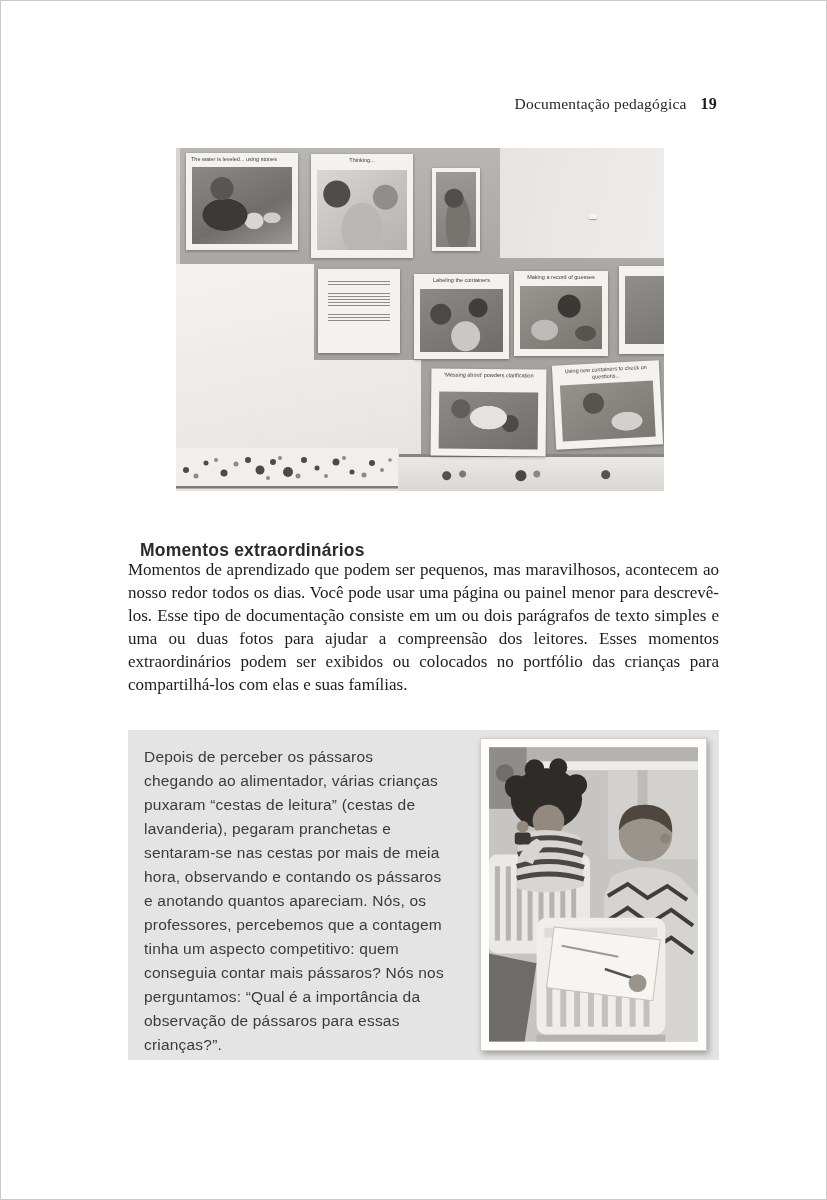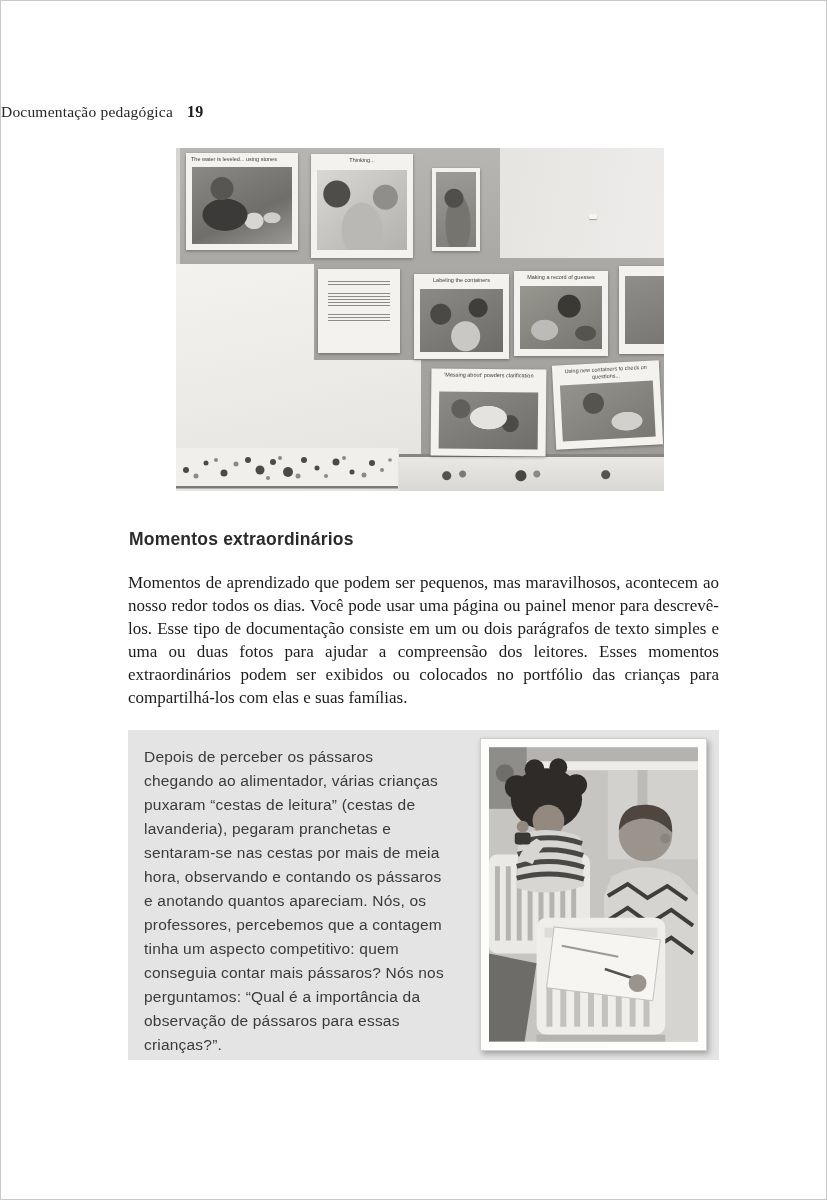--- a/index.html
+++ b/index.html
@@ -8,21 +8,22 @@
     width:827px;height:1200px;
     background:#ffffff;
     border:1px solid #c9c9c9;
     box-sizing:border-box;
     overflow:hidden;
     font-family:"Liberation Serif", serif;
   }
 
   
   .header{
-    position:absolute;top:102px;left:0;right:109px;
+    position:absolute;top:94px;left:0;right:109px;
+    text-align:right;
     font-size:15.5px;color:#272727;
     letter-spacing:.2px;
   }
   .header .pagenum{font-weight:bold;margin-left:14px;font-size:16px;color:#1c1c1c;}
 
   
   .board{
     position:absolute;left:175px;top:147px;width:488px;height:343px;
     margin:0;overflow:hidden;
     background:linear-gradient(100deg,#d6d5d2 0%,#e2e1de 45%,#efeeec 100%);
@@ -113,26 +114,26 @@
       linear-gradient(150deg,#8c8b88,#6f6e6b);}
   .s9{left:378px;top:215px;width:107px;height:84px;transform:rotate(-3deg);}
   .s9 .ph{left:7px;top:20px;width:93px;height:56px;
     background:
       radial-gradient(circle at 35% 35%, #55544f 0 10px, rgba(0,0,0,0) 11px),
       radial-gradient(ellipse at 70% 70%, #d2d1ce 0 15px, rgba(0,0,0,0) 16px),
       linear-gradient(150deg,#94938e,#787771);}
 
   
   .heading{
-    position:absolute;left:127px;top:527px;margin:1px;
+    position:absolute;left:127px;top:527px;margin:12px;
     font-family:"Liberation Sans", sans-serif;
     font-size:17.5px;font-weight:bold;color:#2b2b2b;letter-spacing:.2px;
   }
   .bodypara{
-    position:absolute;left:127px;top:570px;width:591px;margin:0;
+    position:absolute;left:127px;top:557px;width:591px;margin:0;
     font-size:17px;line-height:23px;color:#1c1c1c;
     text-align:justify;
   }
 
   
   .exbox{
     position:absolute;left:127px;top:729px;width:591px;height:330px;
     background:#e3e4e3;
   }
   .extext{

